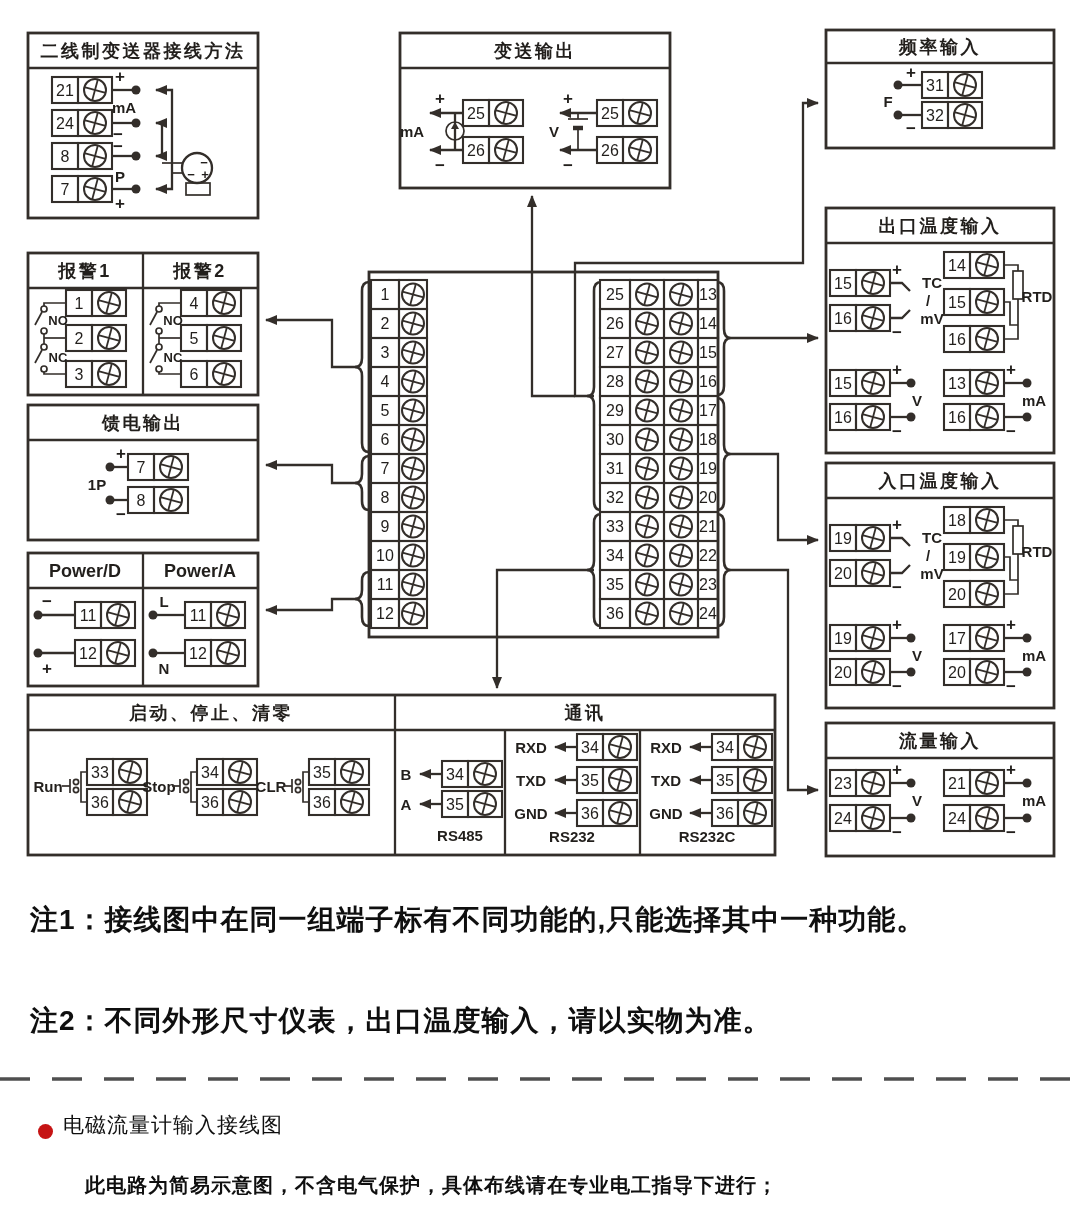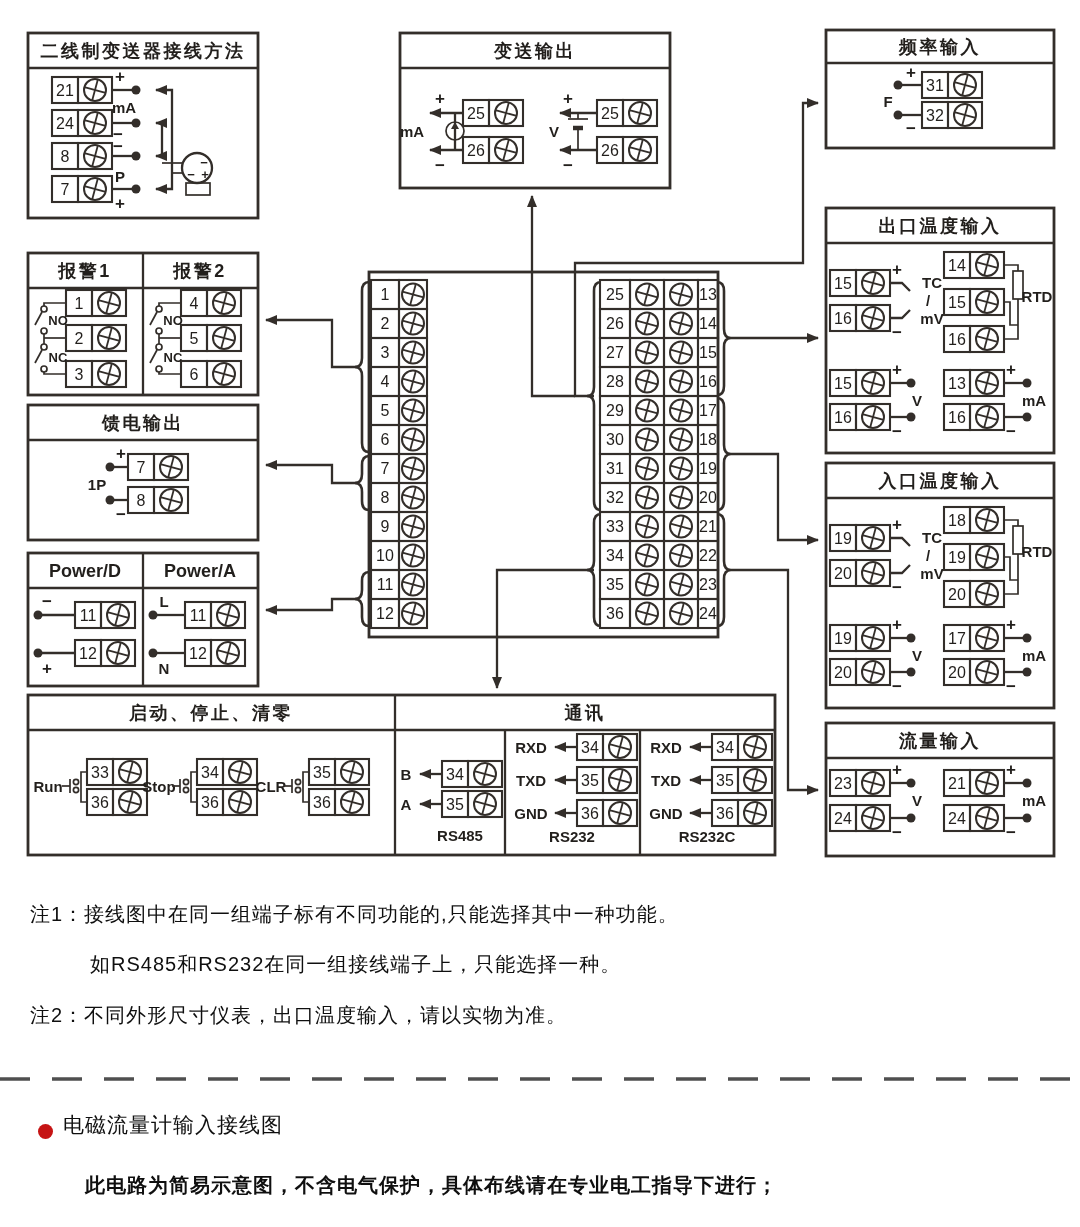--- a/index.html
+++ b/index.html
@@ -13,21 +13,21 @@
   .dot{fill:#332e2a;stroke:none}
   .sw{fill:#fff;stroke:#332e2a;stroke-width:1.7}
   .screw line{stroke:#332e2a;stroke-width:1.8}
   .tTitle{font-size:18px;letter-spacing:2.5px;font-weight:bold}
   .tLat{font-size:18px;font-weight:bold}
   .tnum{font-size:16px}
   .tlab{font-size:15px;font-weight:bold}
   .tsign{font-size:17px;font-weight:bold}
   .tsmall{font-size:13px;font-weight:bold}
   .htext{position:absolute;color:#0f0f0f;white-space:nowrap}
-  .note{font-size:20px;font-weight:400;letter-spacing:1px}
+  .note{font-size:28px;font-weight:700;letter-spacing:1px}
   .f-title{font-size:21px;font-weight:500;letter-spacing:1px}
   .f-sub{font-size:20px;font-weight:700;letter-spacing:1px}
   .bullet{position:absolute;width:15px;height:15px;border-radius:50%}
 </style>
 </head>
 <body>
 
 <div id="page">
 <svg width="1080" height="1227" viewBox="0 0 1080 1227">
   <defs>
@@ -623,19 +623,18 @@
     <path class="ln" d="M 594,570 H 497 V 688" marker-end="url(#arr)"></path>
     <path class="ln" d="M 731,338 H 818" marker-end="url(#arr)"></path>
     <path class="ln" d="M 731,454 H 778 V 540 H 818" marker-end="url(#arr)"></path>
     <path class="ln" d="M 731,570 H 788 V 790 H 818" marker-end="url(#arr)"></path>
   </g>
 
   <line x1="0" y1="1079" x2="1080" y2="1079" stroke="#4f4f4f" stroke-width="3.5" stroke-dasharray="30 22"></line>
 </svg>
 
 <div class="htext note" style="left:30px;top:901px">注1：接线图中在同一组端子标有不同功能的,只能选择其中一种功能。</div>
-<div class="htext note" style="left:90px;top:951px">如RS485和RS232在同一组接线端子上，只能选择一种。</div>
 <div class="htext note" style="left:30px;top:1002px">注2：不同外形尺寸仪表，出口温度输入，请以实物为准。</div>
 
 <span class="bullet" style="left:38px;top:1124px;background:#c61414"></span>
 <div class="htext f-title" style="left:63px;top:1111px">电磁流量计输入接线图</div>
 <div class="htext f-sub" style="left:85px;top:1172px">此电路为简易示意图，不含电气保护，具体布线请在专业电工指导下进行；</div>
 </div>
 
 </body></html>

